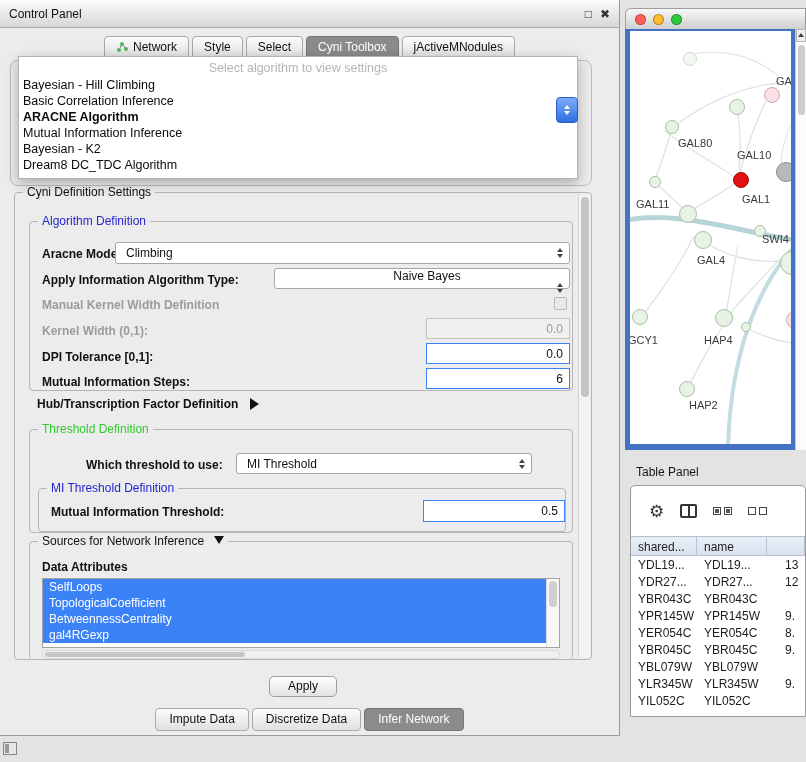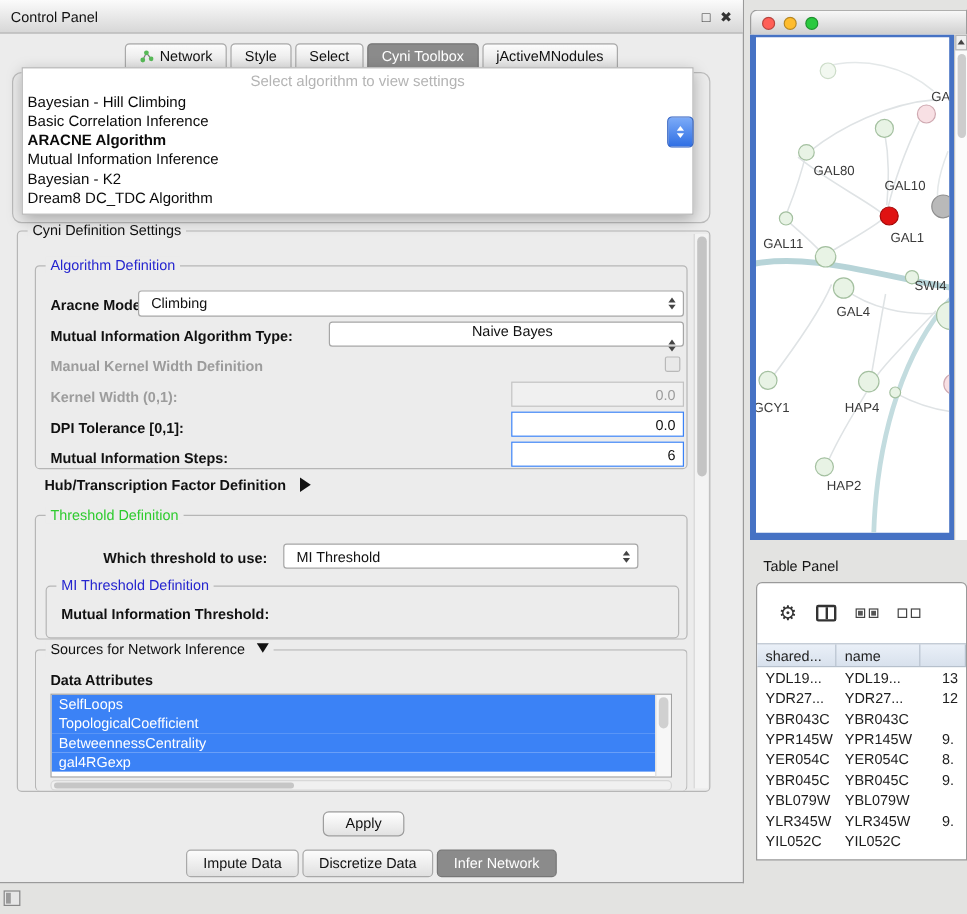--- a/index.html
+++ b/index.html
@@ -160,21 +160,21 @@
 
       <span class="lbl" style="left:12px; top:25px;">Aracne Mode:</span>
       <div class="combo" style="left:85px; top:20px; width:455px; height:22px;">
         <span>Climbing</span>
         <span class="stepper">
             <span class="tri-up"></span>
             <span class="tri-dn"></span>
           </span>
       </div>
 
-      <span class="lbl" style="left:12px; top:51px;">Mutual Information Algorithm Type:</span>
+      <span class="lbl" style="left:12px; top:51px;">Apply Information Algorithm Type:</span>
       <div class="combo" style="left:244px; top:46px; width:296px; height:21px;flex-direction:column;">
         <span>Naive Bayes</span>
         <span class="stepper">
             <span class="tri-up"></span>
             <span class="tri-dn"></span>
           </span>
       </div>
 
       <span class="lbl disabled" style="left:12px; top:76px;">Manual Kernel Width Definition</span>
       <span class="checkbox" style="left:524px; top:75px;"></span>
@@ -208,20 +208,23 @@
         <span>MI Threshold</span>
         <span class="stepper">
             <span class="tri-up"></span>
             <span class="tri-dn"></span>
           </span>
       </div>
 
       <div class="group" style="left:8px; top:58px; width:528px; height:44px;">
         <span class="group-title t-blue">MI Threshold Definition</span>
         <span class="lbl" style="left:12px; top:16px;">Mutual Information Threshold:</span>
+        <div class="field" style="left:384px; top:11px; width:142px; height:22px;">
+          <span>0.5</span>
+        </div>
       </div>
     </div>
 
     <div class="group" style="left:14px; top:348px; width:544px; height:118px; border-bottom:none;">
       <span class="group-title">
         <span>Sources for Network Inference</span>
         <span class="tri-down-big"></span>
       </span>
       <span class="lbl" style="left:12px; top:18px;text-align:center;">Data Attributes</span>
       <div class="listbox" style="left:12px; top:36px; width:518px; height:70px;">

